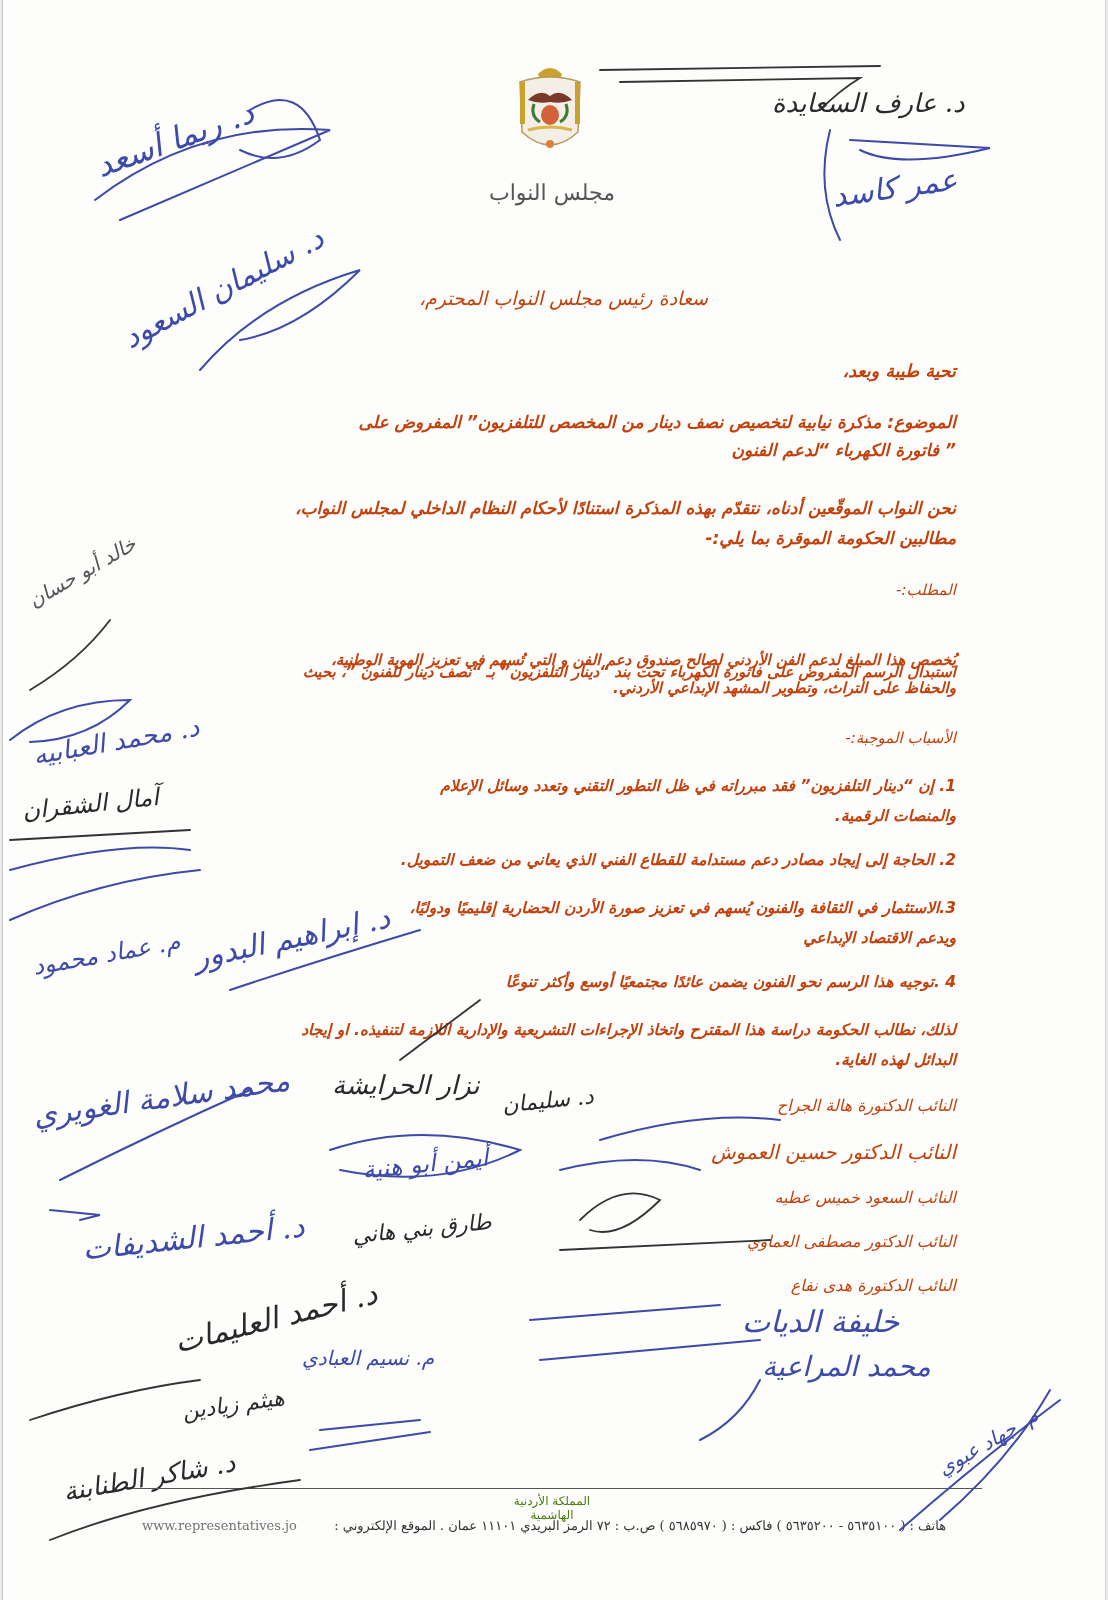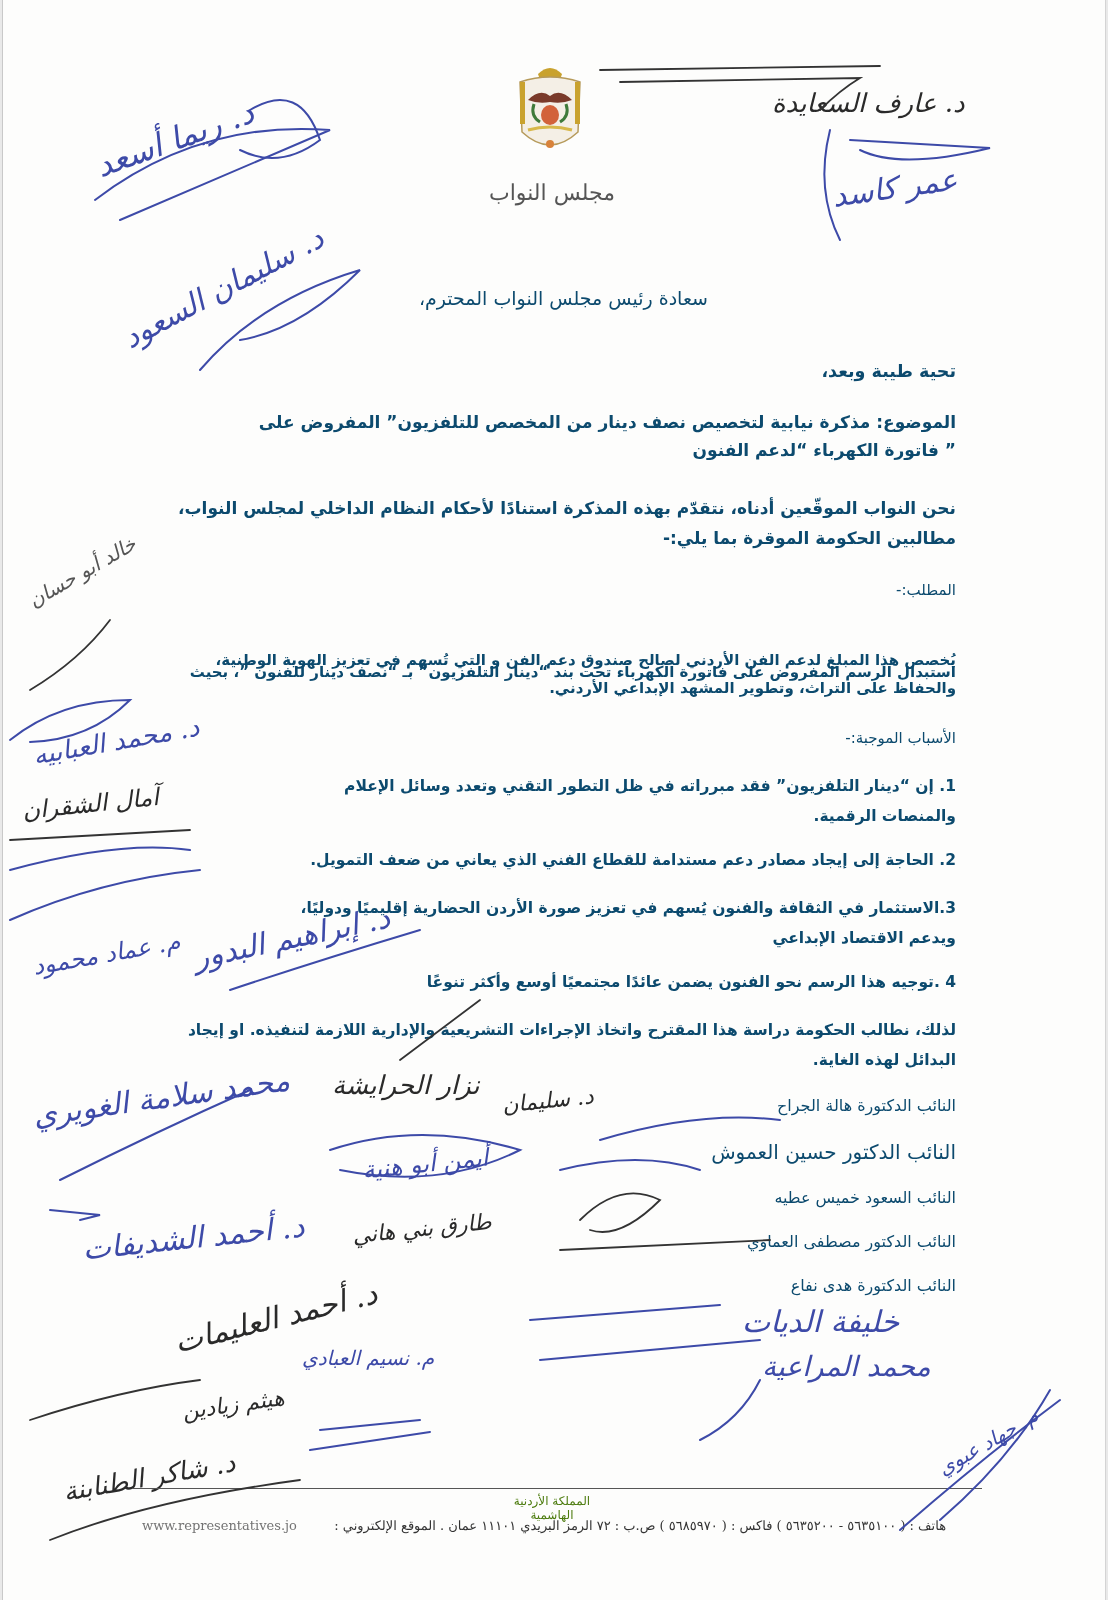--- a/index.html
+++ b/index.html
@@ -12,22 +12,22 @@
     position: absolute; left: 2px; top: 0; width: 1104px; height: 1600px;
     background: #fdfdfc;
     box-shadow: inset 1px 0 0 #c9c9c9, inset -1px 0 0 #d4d4d4;
   }
   .crest { position: absolute; left: 508px; top: 60px; width: 76px; width: 80px; height: 100px; }
   .house-name {
     position: absolute; left: 480px; top: 180px; width: 140px; text-align: center;
     font-family: "DejaVu Serif", serif; font-size: 22px; color: #555; direction: rtl;
   }
   .txt {
-    position: absolute; direction: rtl; text-align: right; color: #0c4a6e;
-    font-weight: bold; font-size: 17.5px; line-height: 28px; white-space: nowrap;
+    position: absolute; direction: rtl; text-align: right; color: #c2410c;
+    font-weight: bold; font-size: 17.5px; line-height: 28px; white-space: nowrap; font-style: italic;
   }
   .txt.light { font-weight: normal; }
   .sig {
     position: absolute; direction: rtl; white-space: nowrap;
     font-family: "DejaVu Serif", serif; font-style: italic;
   }
   .blue { color: #3d4aa8; }
   .black { color: #2a2a2a; }
   .footer-rule { position: absolute; left: 130px; top: 1488px; width: 850px; height: 1px; background: #555; }
   .footer-kingdom {

